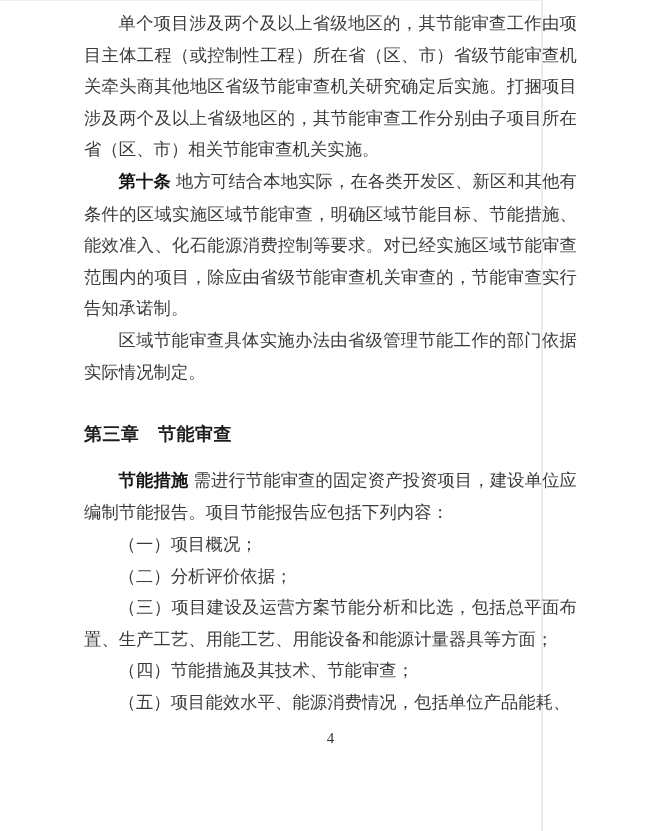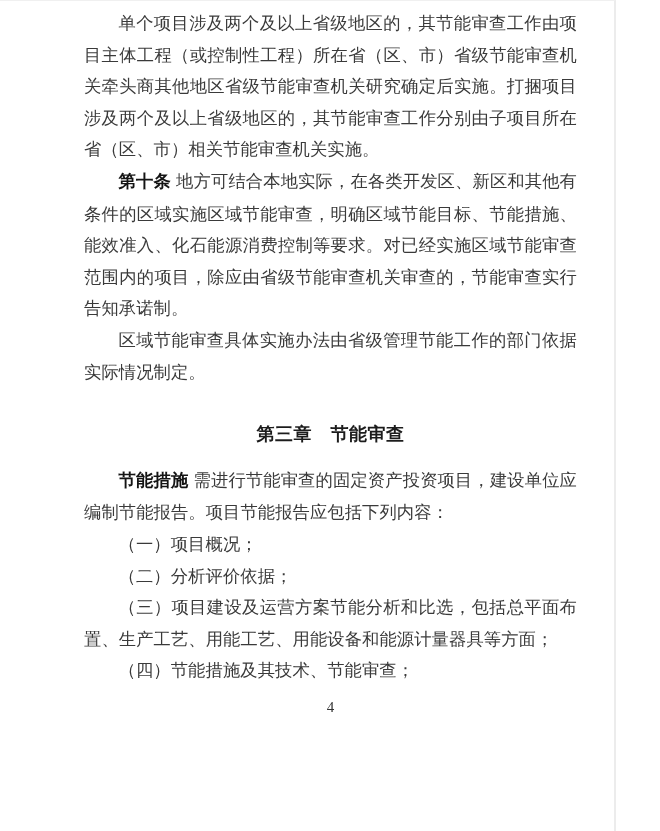--- a/index.html
+++ b/index.html
@@ -8,21 +8,21 @@
     background: #ffffff;
   }
   body {
     width: 660px;
     height: 831px;
     position: relative;
     overflow: hidden;
     font-family: "Liberation Serif", "DejaVu Serif", serif;
   }
   .page {
-    width: 616px;
+    width: 543px;
     height: 831px;
     background: #ffffff;
     box-sizing: border-box;
     border-top: 1px solid #f0f0f0;
     border-right: 2px solid #ececec;
   }
   .content {
     box-sizing: content-box;
     width: 493px;
     margin-left: 84px;
@@ -42,21 +42,21 @@
     font-weight: 700;
     color: #141414;
     margin-right: 0.3em;
     font-family: Liberation Mono, monospace;
   }
   h2.chapter {
     margin: 31px 0 14px 0;
     font-size: 18px;
     line-height: 31.6px;
     font-weight: 700;
-    text-align: center;
+    text-align: left;
     color: #1c1c1c;
     letter-spacing: 0.5px;
   }
   .page-number {
     margin-top: 8px;
     text-align: center;
     font-size: 15px;
     line-height: 24px;
     color: #333333;
   }
@@ -78,17 +78,18 @@
     <p class="body"><span class="lead">节能措施</span><span>需进行节能审查的固定资产投资项目，建设单位应编制节能报告。项目节能报告应包括下列内容：</span></p>
 
     <p class="body"><span>（一）项目概况；</span></p>
 
     <p class="body"><span>（二）分析评价依据；</span></p>
 
     <p class="body"><span>（三）项目建设及运营方案节能分析和比选，包括总平面布置、生产工艺、用能工艺、用能设备和能源计量器具等方面；</span></p>
 
     <p class="body"><span>（四）节能措施及其技术、节能审查；</span></p>
 
+    <p class="body"><span>（五）项目能效水平、能源消费情况，包括单位产品能耗、</span></p>
 
     <div class="page-number">4</div>
 
   </div>
 </div>
 
 </body></html>

